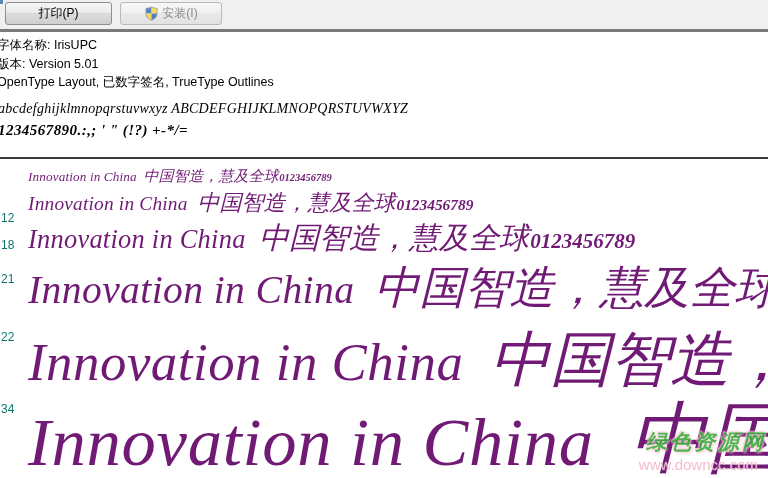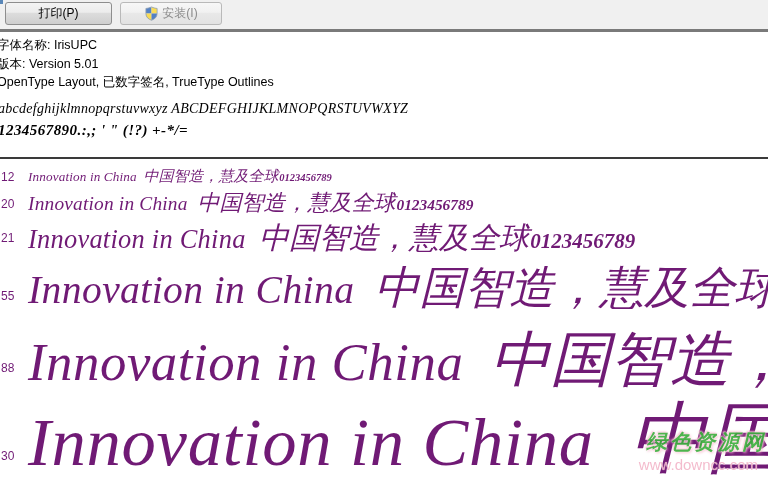--- a/index.html
+++ b/index.html
@@ -54,22 +54,23 @@
     position:absolute; left:-2px; top:122px; width:900px;
     font-size:15px; font-weight:700; white-space:nowrap; color:#000;
     letter-spacing:.03em;
   }
   .divider {
     position:absolute; left:0; top:157px; width:768px; height:2px; background:#3a3a3a;
   }
 
   
   .size-label {
-    position:absolute; left:1px; font-size:12px; color:#701a75;
+    position:absolute; left:1px; font-size:12px; color:#0f766e;
     font-family:"Liberation Sans",sans-serif;
+    margin-top:41px;
   }
   .size-row {
     position:absolute; left:28px; white-space:nowrap; color:#701a75;
     line-height:1.1;
   }
   .size-row .latin  { font-size:.88em; letter-spacing:.01em; }
   .size-row .cjk    { margin-left:.45em; }
   .size-row .digits { font-weight:700; font-size:.7em; margin-left:.06em; }
 
   
@@ -119,24 +120,24 @@
   <div>字体名称: IrisUPC</div>
   <div>版本: Version 5.01</div>
   <div>OpenType Layout, 已数字签名, TrueType Outlines</div>
 </div>
 
 <div class="sample-alphabet glyph-serif">abcdefghijklmnopqrstuvwxyz ABCDEFGHIJKLMNOPQRSTUVWXYZ</div>
 <div class="sample-numerals glyph-serif">1234567890.:,; ' " (!?) +-*/=</div>
 <div class="divider"></div>
 
 <div class="size-label" style="top:170px">12</div>
-<div class="size-label" style="top:197px">20</div>
+<div class="size-label" style="top:197px">18</div>
 <div class="size-label" style="top:231px">21</div>
-<div class="size-label" style="top:289px">55</div>
-<div class="size-label" style="top:361px">88</div>
+<div class="size-label" style="top:289px">22</div>
+<div class="size-label" style="top:361px">34</div>
 <div class="size-label" style="top:449px">30</div>
 
 <div class="size-row glyph-serif" style="top:168px;font-size:15px">
   <span class="latin">Innovation in China</span><span class="cjk">中国智造，慧及全球</span><span class="digits">0123456789</span>
 </div>
 <div class="size-row glyph-serif" style="top:191px;font-size:22px">
   <span class="latin">Innovation in China</span><span class="cjk">中国智造，慧及全球</span><span class="digits">0123456789</span>
 </div>
 <div class="size-row glyph-serif" style="top:221px;font-size:30px">
   <span class="latin">Innovation in China</span><span class="cjk">中国智造，慧及全球</span><span class="digits">0123456789</span>

